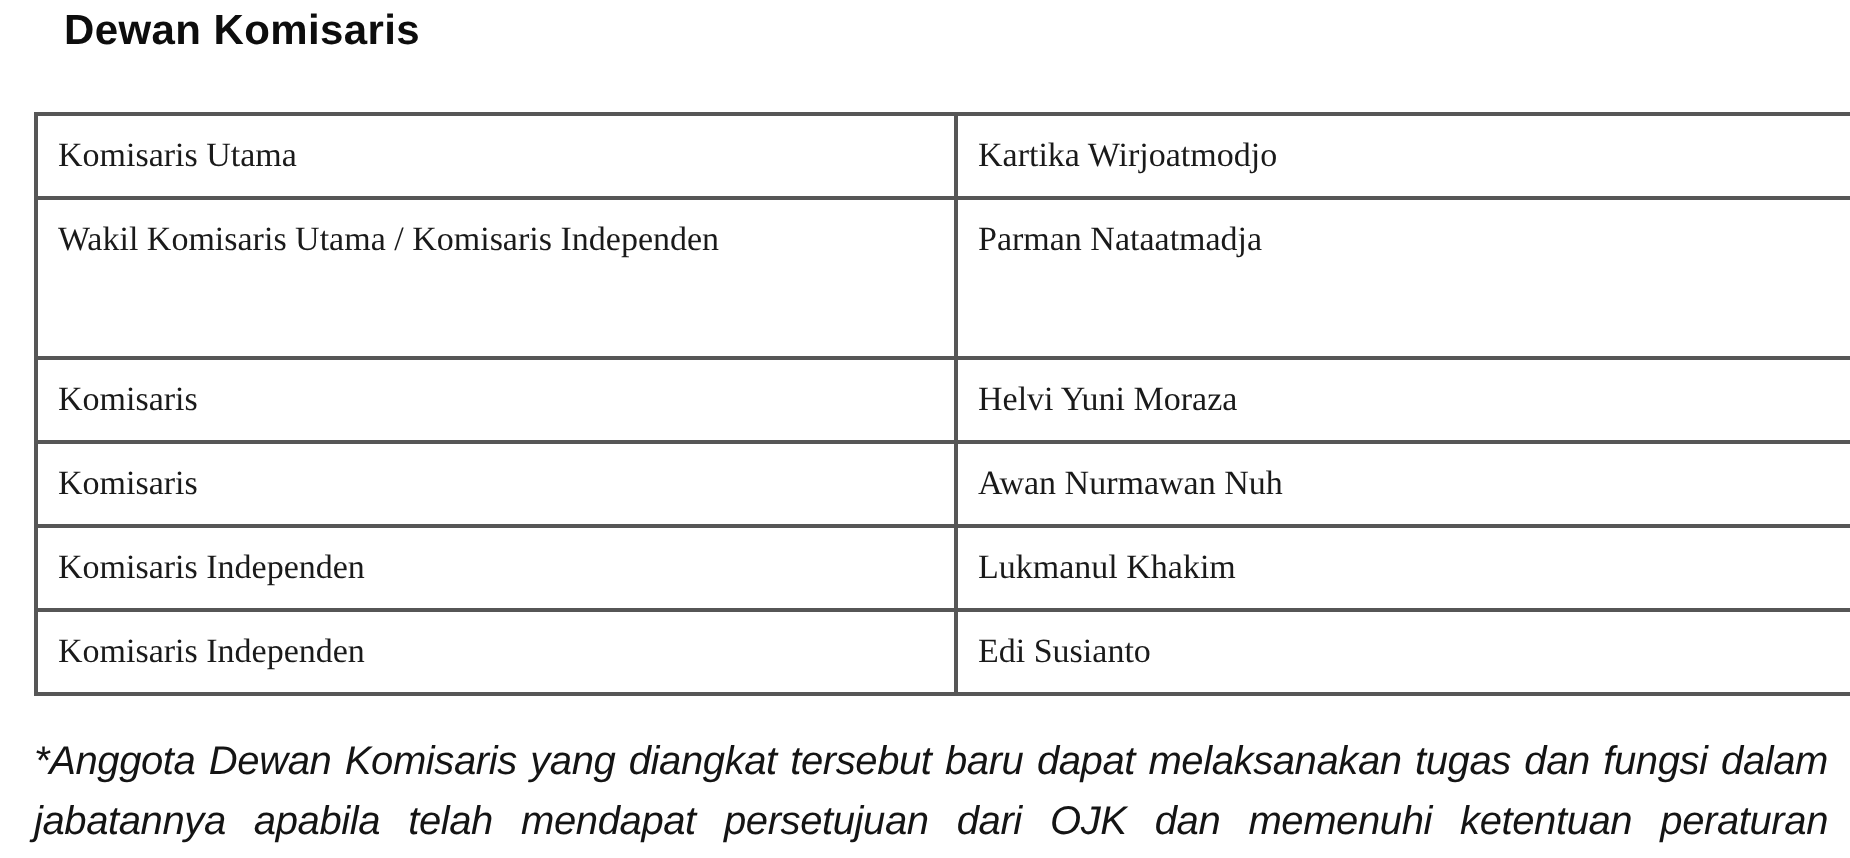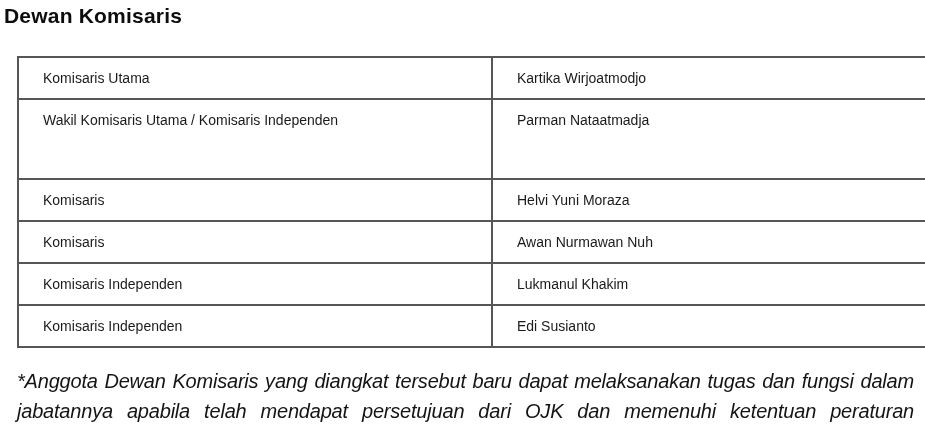--- a/index.html
+++ b/index.html
@@ -14,43 +14,44 @@
     -webkit-font-smoothing: antialiased;
   }
   .page {
     position: relative;
     width: 925px;
     height: 429px;
   }
   .doc-title {
     margin: 0;
     position: absolute;
-    left: 4px;
+    left: 32px;
     top: 4px;
     font-size: 21px;
     font-weight: 700;
     letter-spacing: 0.2px;
     color: #0d0d0d;
   }
   table.commissioners {
     position: absolute;
     left: 17px;
     top: 56px;
     width: 897px;
     border-collapse: collapse;
     table-layout: fixed;
   }
   table.commissioners td {
     border: 2px solid #565656;
     vertical-align: top;
-    padding: 0 2px 0 24px;
-    font-size: 14px;
+    padding: 0 2px 0 10px;
+    font-size: 17px;
     line-height: 40px;
     color: #1a1a1a;
     overflow: hidden;
+    font-family: Liberation Serif, serif;
   }
   td.col-position { width: 446px; }
   td.col-name     { width: 447px; }
   
   tr.row-tall td.col-position .cell-inner { max-width: 385px; }
   tr.row-tall td { height: 78px; margin-left: 27px; }
   .footnote {
     position: absolute;
     left: 17px;
     top: 346px;

